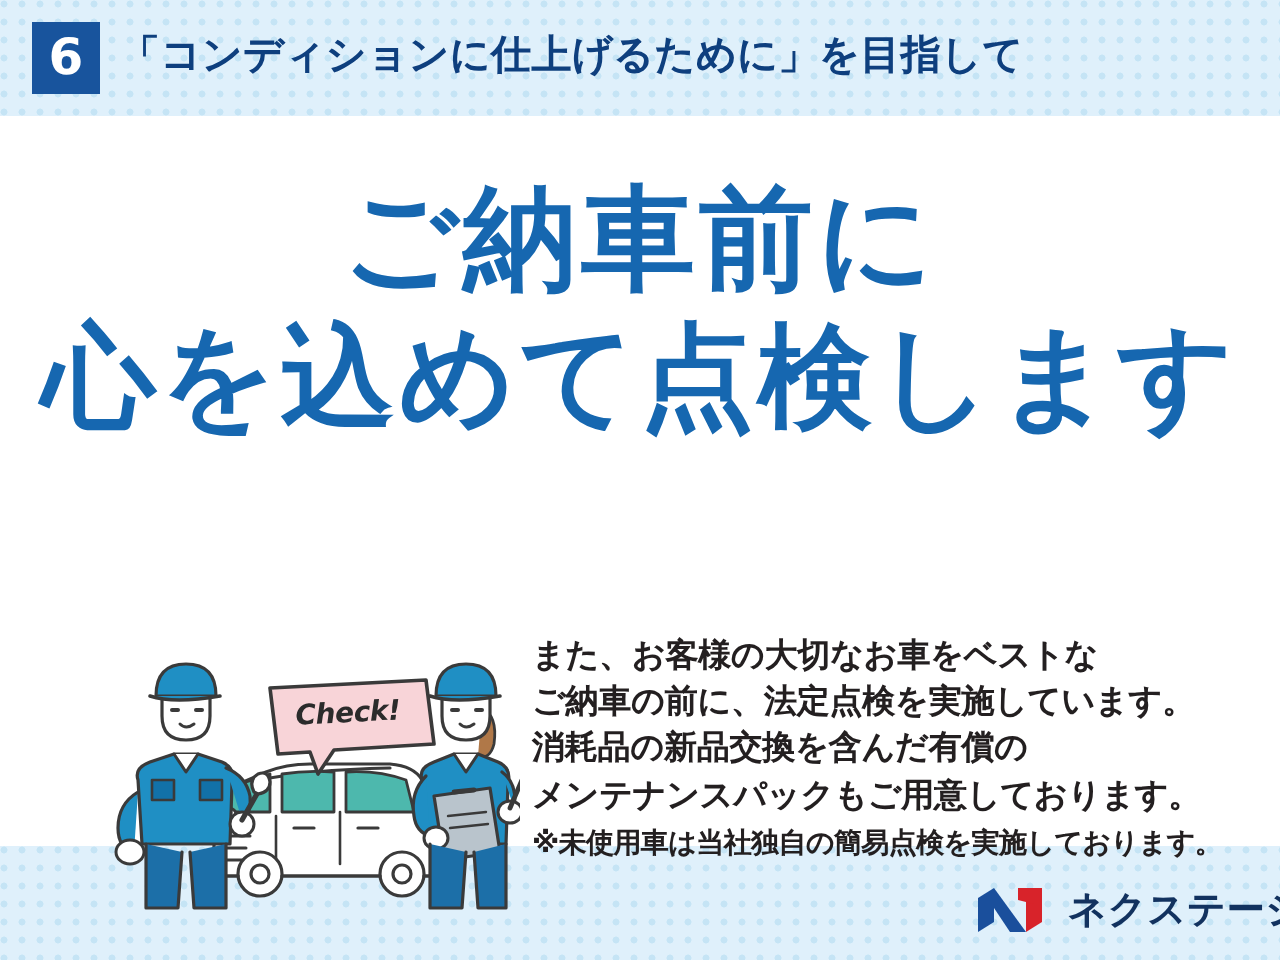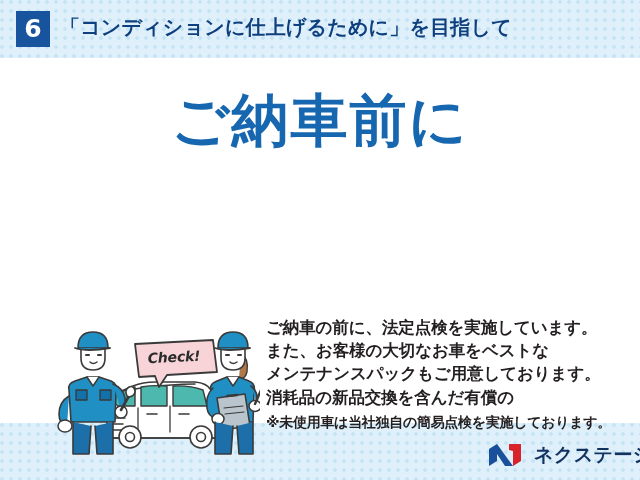--- a/index.html
+++ b/index.html
@@ -154,27 +154,28 @@
 
   <div id="header-bar">
     <div id="step-badge">6</div>
     <div id="header-title">「コンディションに仕上げるために」を目指して</div>
   </div>
 
   <div id="content-card">
 
     <div id="headline">
       <span class="headline-line" id="headline-line-1">ご納車前に</span>
+      <span class="headline-line" id="headline-line-2">心を込めて点検します</span>
     </div>
 
     <div id="body-copy">
+      <span class="body-line">また、お客様の大切なお車をベストな</span>
       <span class="body-line">ご納車の前に、法定点検を実施しています。</span>
-      <span class="body-line">また、お客様の大切なお車をベストな</span>
+      <span class="body-line">消耗品の新品交換を含んだ有償の</span>
       <span class="body-line">メンテナンスパックもご用意しております。</span>
-      <span class="body-line">消耗品の新品交換を含んだ有償の</span>
       <span id="body-note">※未使用車は当社独自の簡易点検を実施しております。</span>
     </div>
 
     <div id="illustration">
       <svg width="205" height="132" viewBox="0 0 205 132" xmlns="http://www.w3.org/2000/svg">
 
         <g stroke="#3a3a3a" stroke-width="1.6" stroke-linecap="round" stroke-linejoin="round" fill="none">
 
           <g>
 

